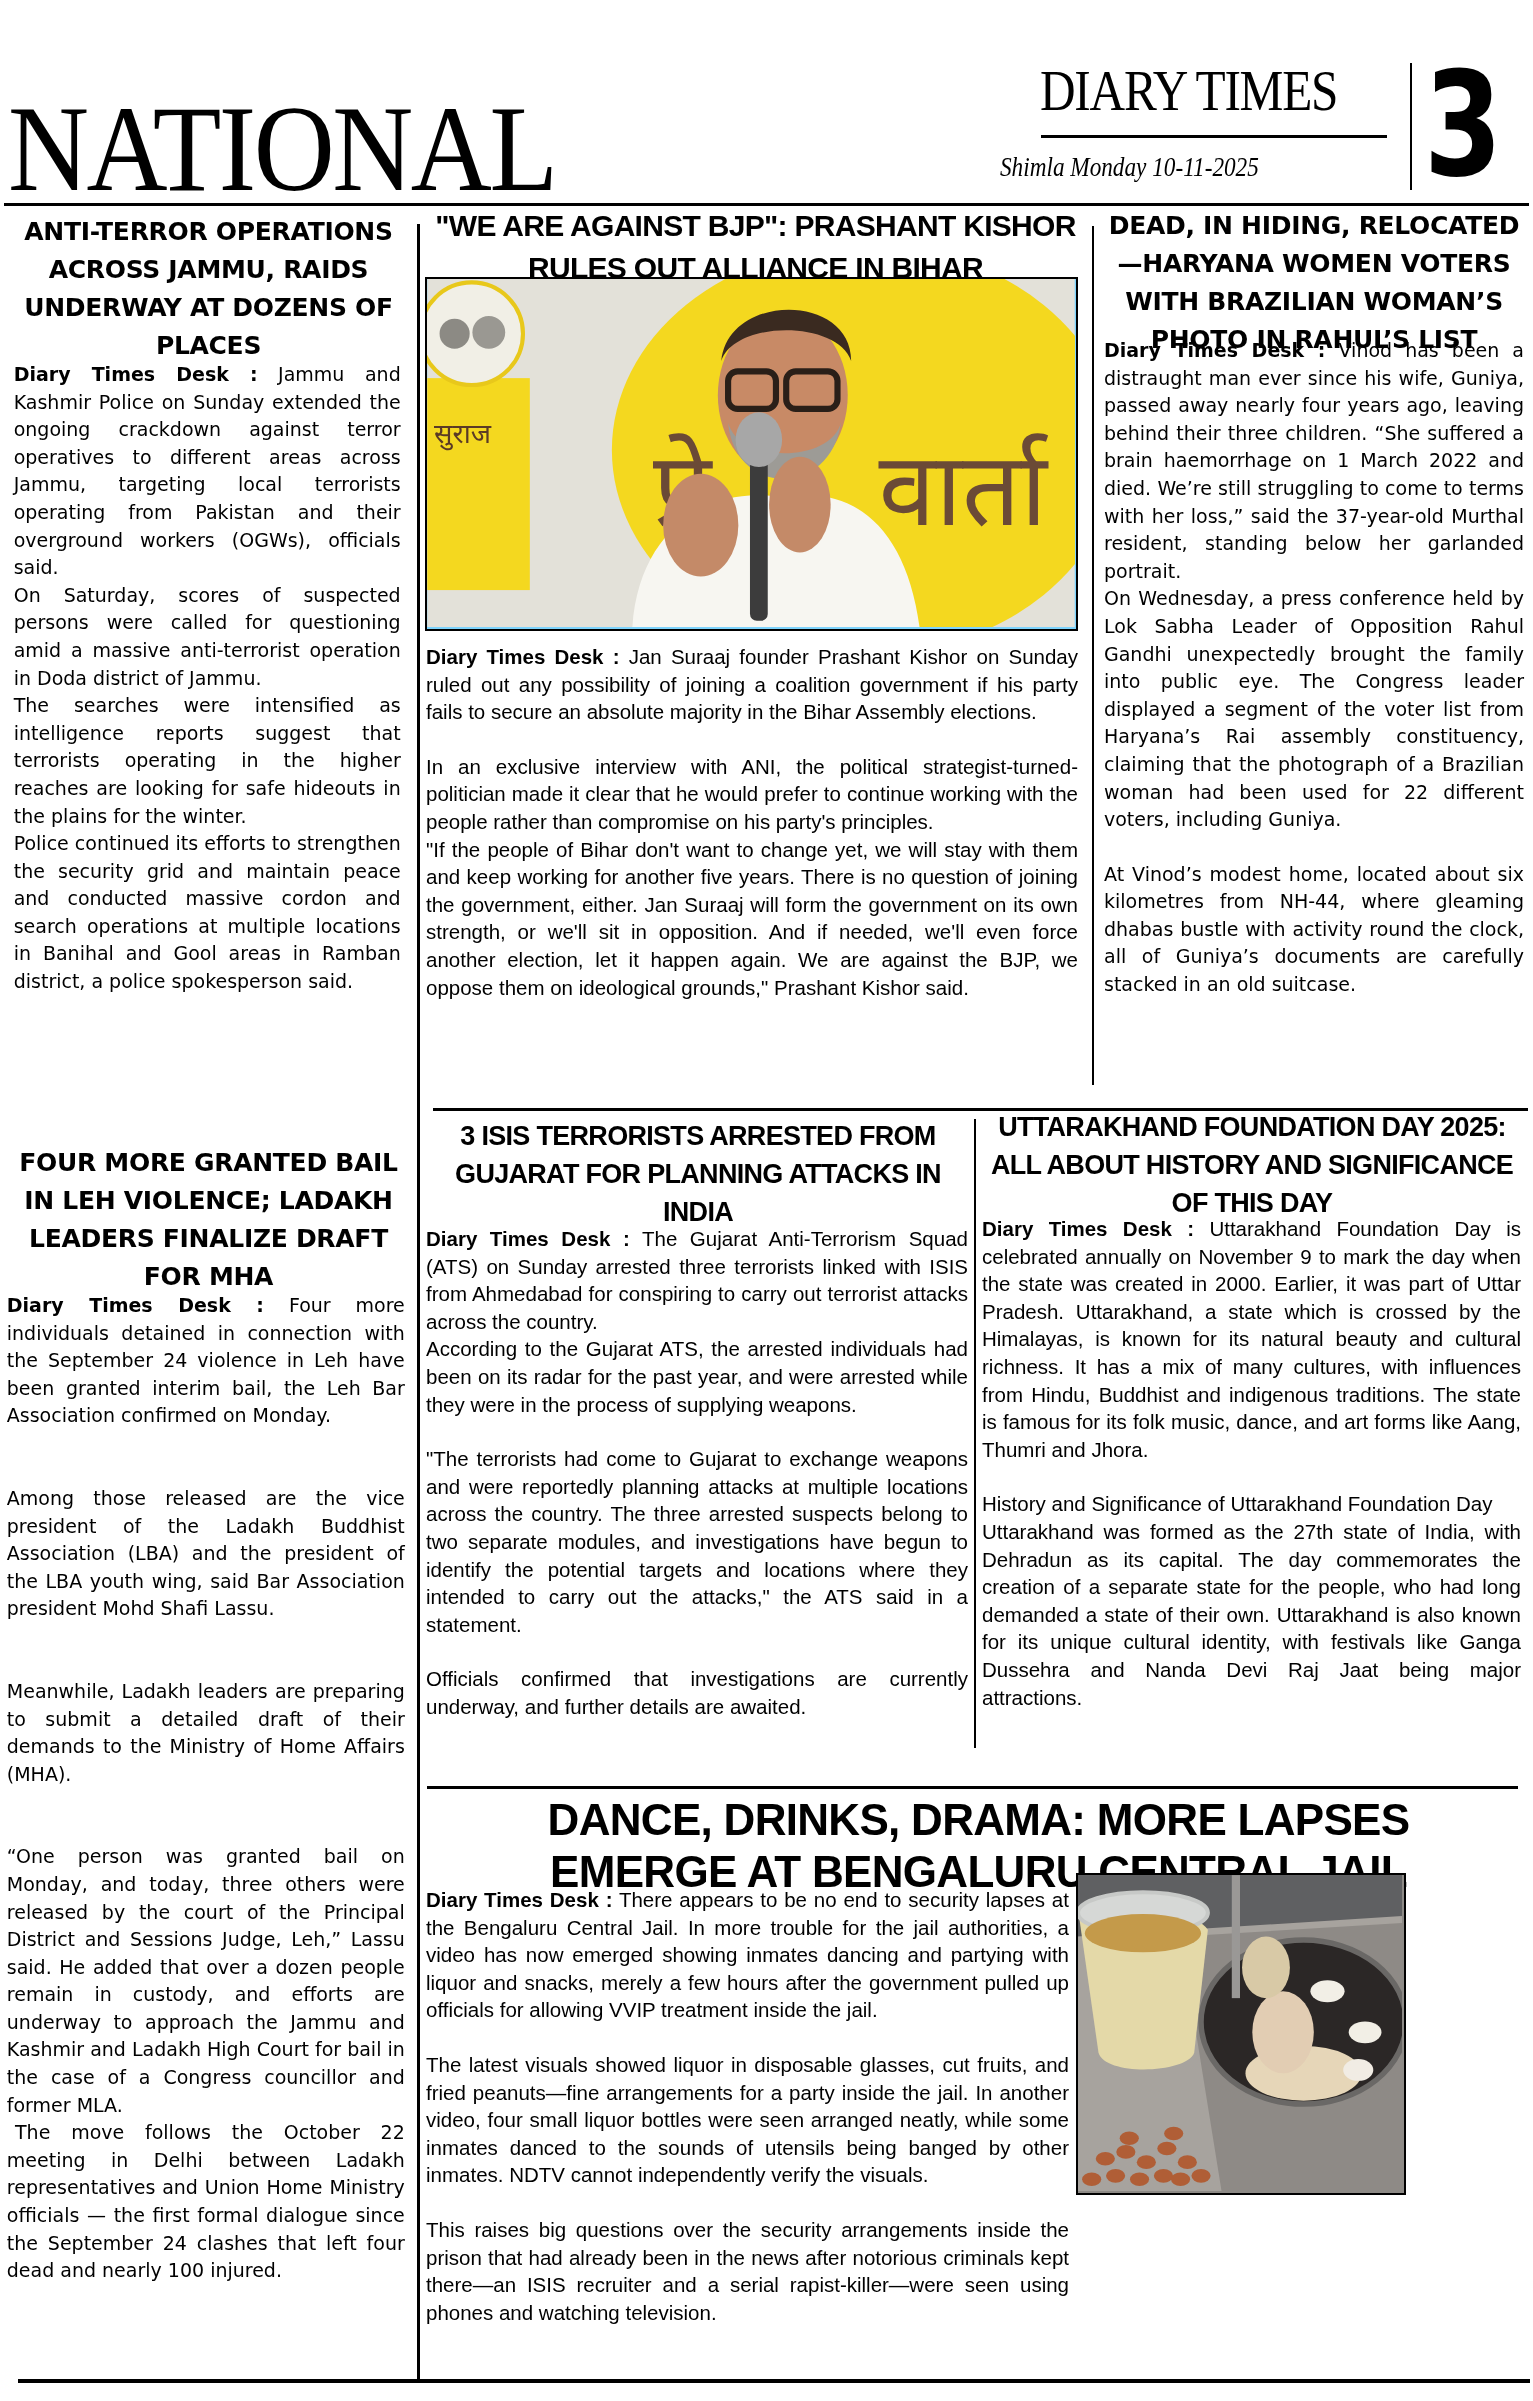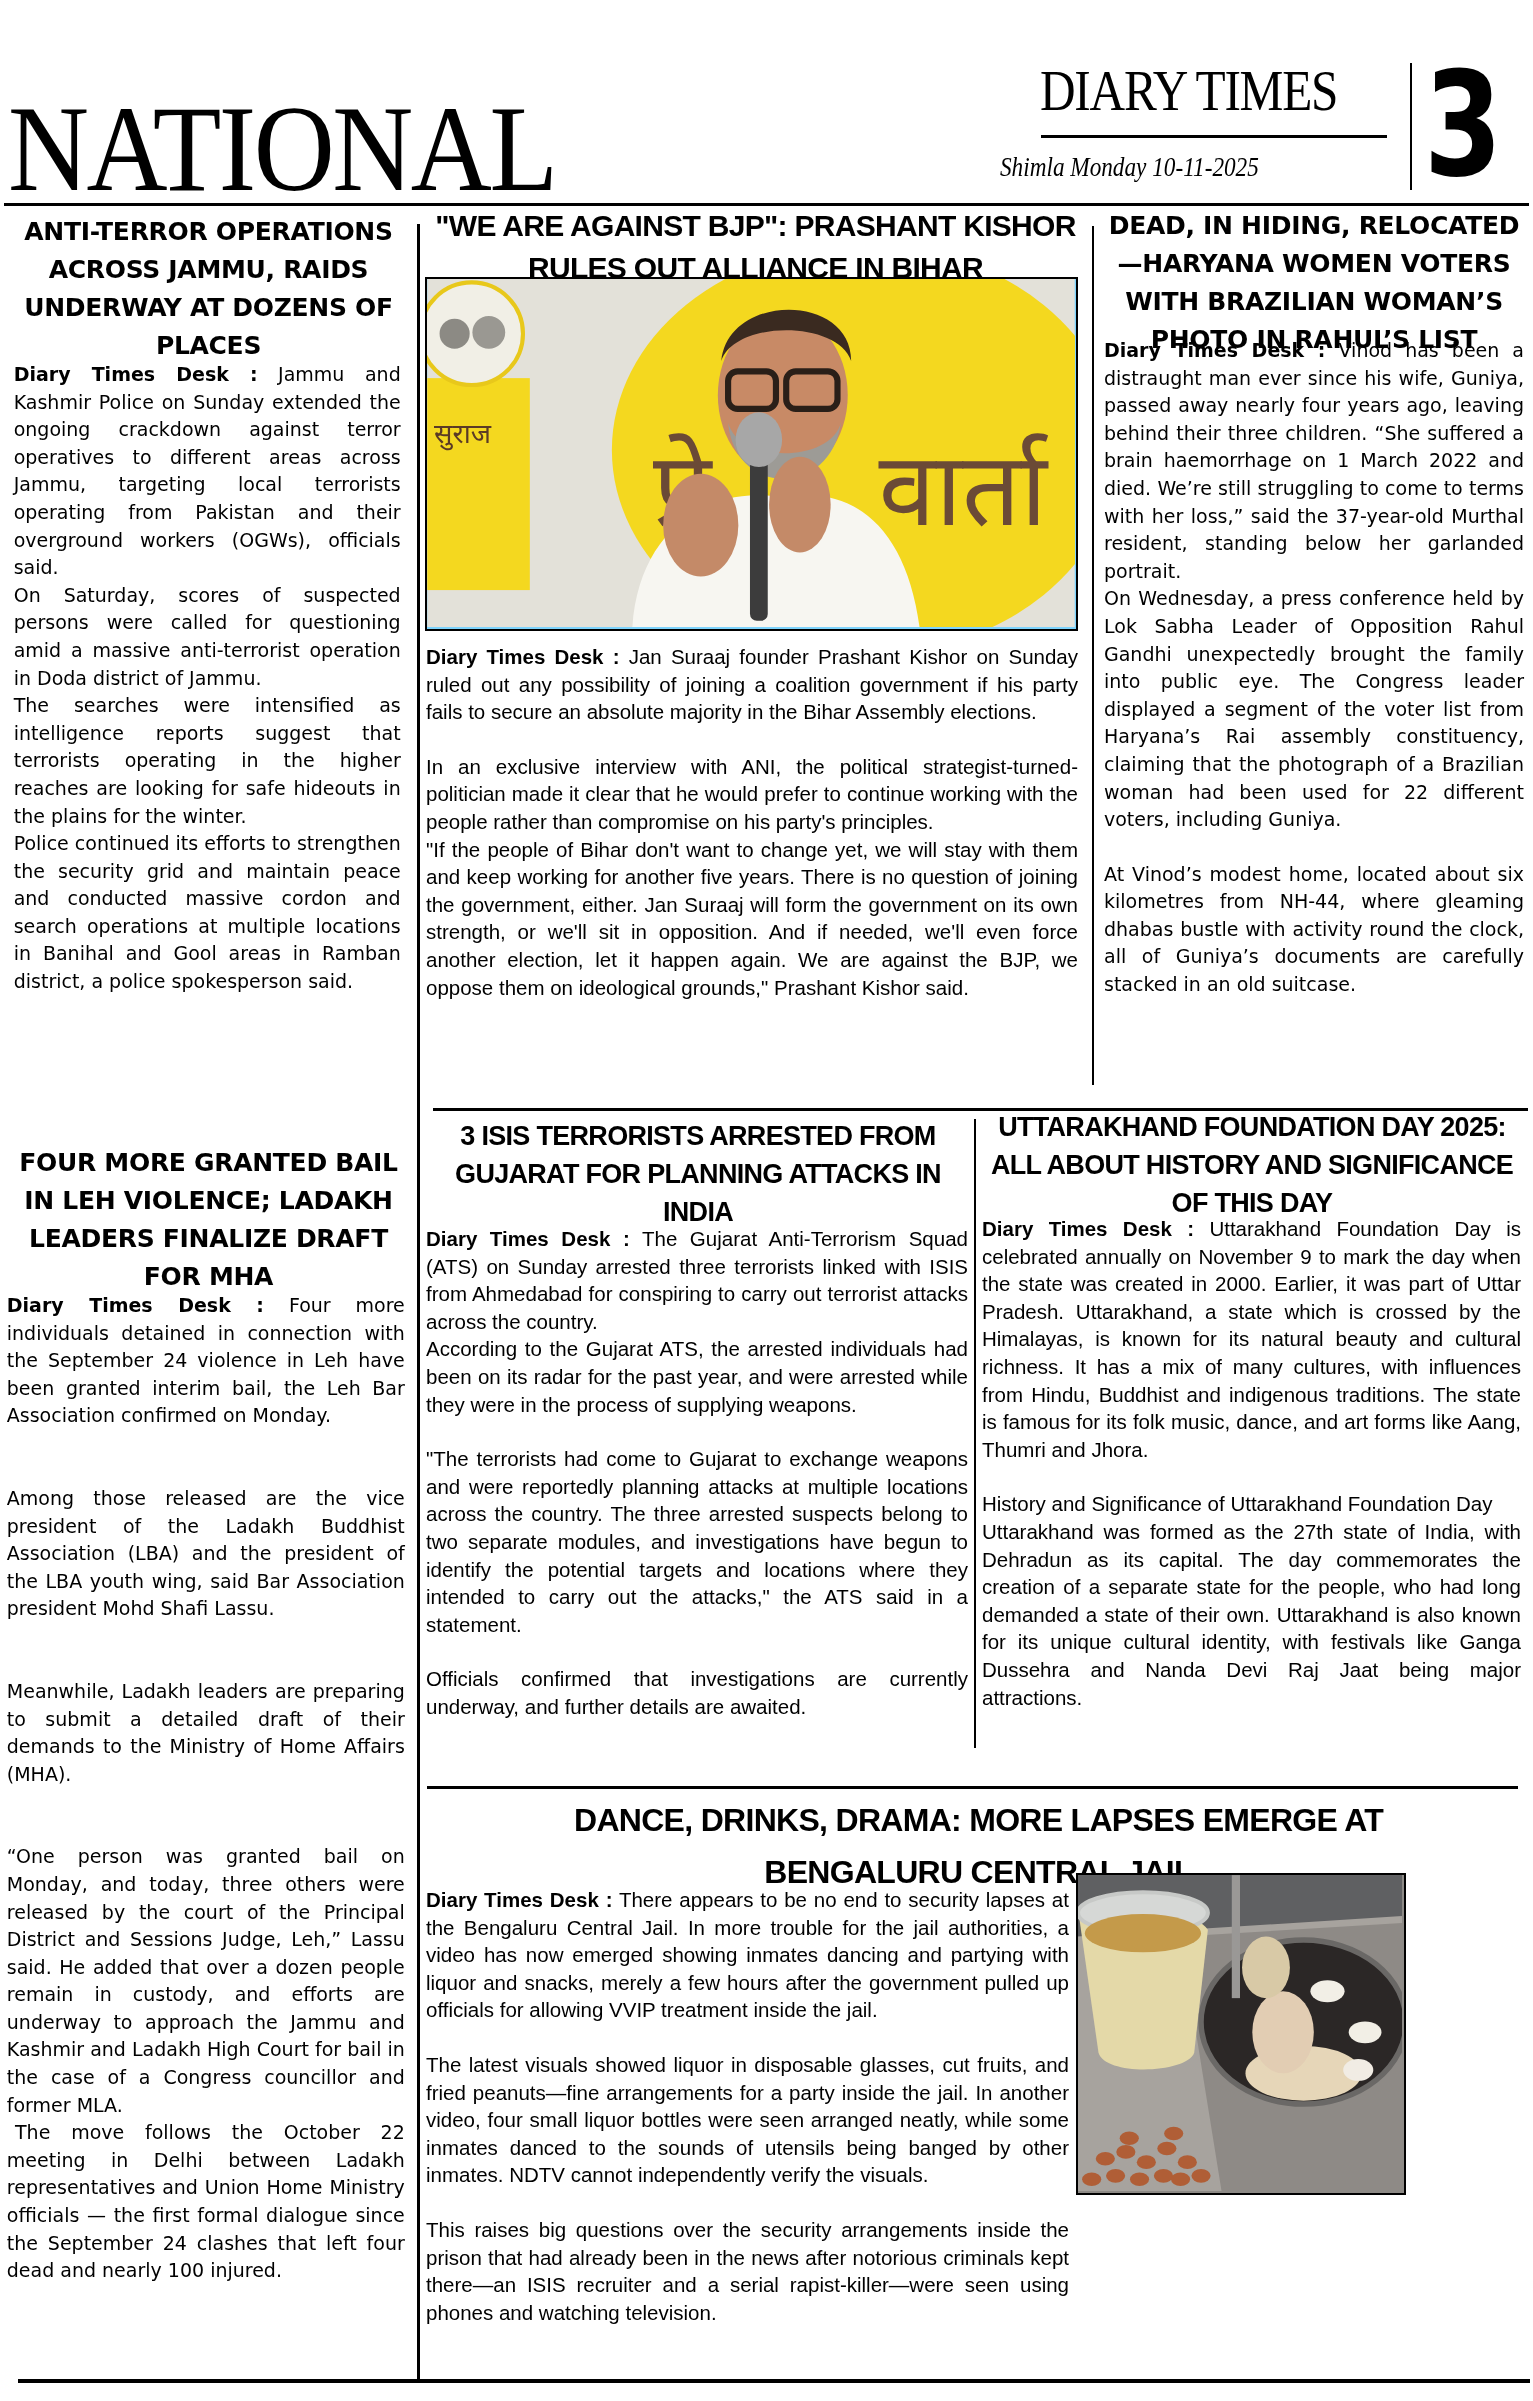--- a/index.html
+++ b/index.html
@@ -129,21 +129,21 @@
 <article>
   <h2 class="headline cond" style="left:985px; top:1108px; width:534px; margin:0; font-size:27px; line-height:38px;">UTTARAKHAND FOUNDATION DAY 2025: ALL ABOUT HISTORY AND SIGNIFICANCE OF THIS DAY</h2>
   <div class="body narrow" style="left:982px; top:1215px; width:539px;">
     <p><span class="byline">Diary Times Desk :</span><span> Uttarakhand Foundation Day is celebrated annually on November 9 to mark the day when the state was created in 2000. Earlier, it was part of Uttar Pradesh. Uttarakhand, a state which is crossed by the Himalayas, is known for its natural beauty and cultural richness. It has a mix of many cultures, with influences from Hindu, Buddhist and indigenous traditions. The state is famous for its folk music, dance, and art forms like Aang, Thumri and Jhora.</span></p>
     <p class="gap" style="text-align:left;">History and Significance of Uttarakhand Foundation Day</p>
     <p>Uttarakhand was formed as the 27th state of India, with Dehradun as its capital. The day commemorates the creation of a separate state for the people, who had long demanded a state of their own. Uttarakhand is also known for its unique cultural identity, with festivals like Ganga Dussehra and Nanda Devi Raj Jaat being major attractions.</p>
   </div>
 </article>
 
 <article>
-  <h2 class="headline cond" style="left:438px; top:1794px; width:1081px; margin:0; font-size:32px; line-height:52px; padding:0 41px; box-sizing:border-box;">DANCE, DRINKS, DRAMA: MORE LAPSES EMERGE AT BENGALURU CENTRAL JAIL</h2>
+  <h2 class="headline cond" style="left:438px; top:1794px; width:1081px; margin:0; font-size:44px; line-height:52px; padding:0 41px; box-sizing:border-box;">DANCE, DRINKS, DRAMA: MORE LAPSES EMERGE AT BENGALURU CENTRAL JAIL</h2>
   <div class="body narrow" style="left:426px; top:1886px; width:643px;">
     <p><span class="byline">Diary Times Desk :</span><span> There appears to be no end to security lapses at the Bengaluru Central Jail. In more trouble for the jail authorities, a video has now emerged showing inmates dancing and partying with liquor and snacks, merely a few hours after the government pulled up officials for allowing VVIP treatment inside the jail.</span></p>
     <p class="gap">The latest visuals showed liquor in disposable glasses, cut fruits, and fried peanuts—fine arrangements for a party inside the jail. In another video, four small liquor bottles were seen arranged neatly, while some inmates danced to the sounds of utensils being banged by other inmates. NDTV cannot independently verify the visuals.</p>
     <p class="gap">This raises big questions over the security arrangements inside the prison that had already been in the news after notorious criminals kept there—an ISIS recruiter and a serial rapist-killer—were seen using phones and watching television.</p>
   </div>
   <div class="photo" style="left:1076px; top:1873px; width:330px; height:322px; background:#8d8a86;">
     <svg width="324" height="316" viewBox="0 0 474 462" aria-label="Disposable glass of liquor, bowl of cut fruits and fried peanuts">
       <rect x="0" y="0" width="474" height="462" fill="#7d7b78"></rect>
       <rect x="0" y="0" width="474" height="90" fill="#5f6062"></rect>
       <path d="M0 90 L474 60 L474 462 L0 462 Z" fill="#a7a39e"></path>

